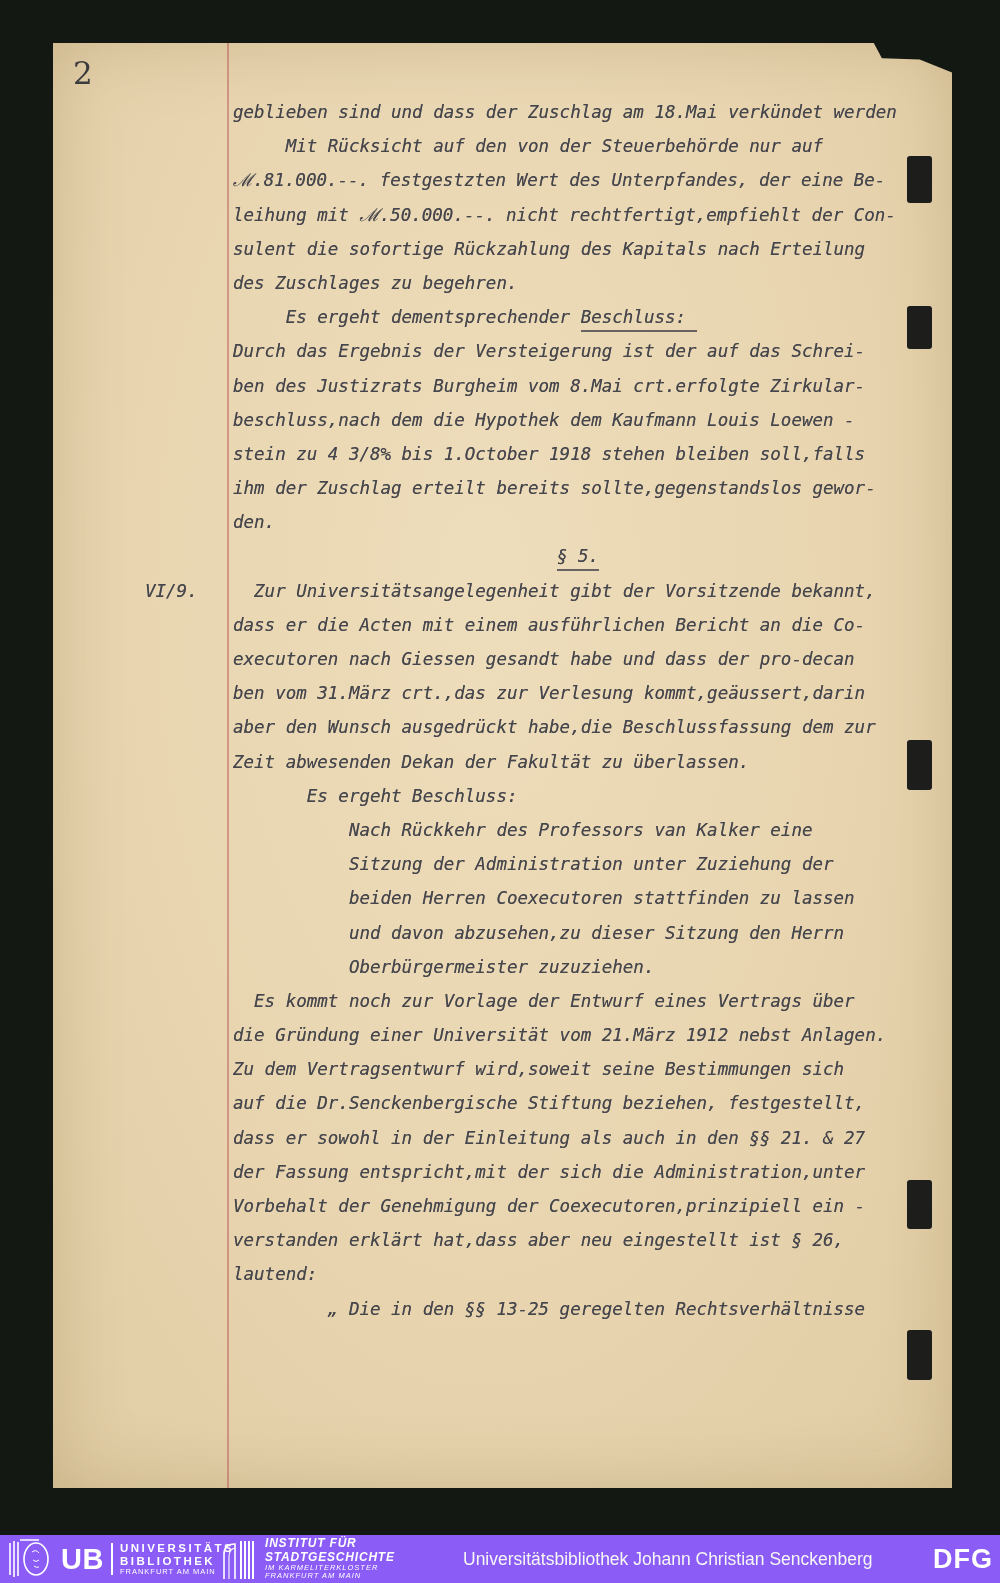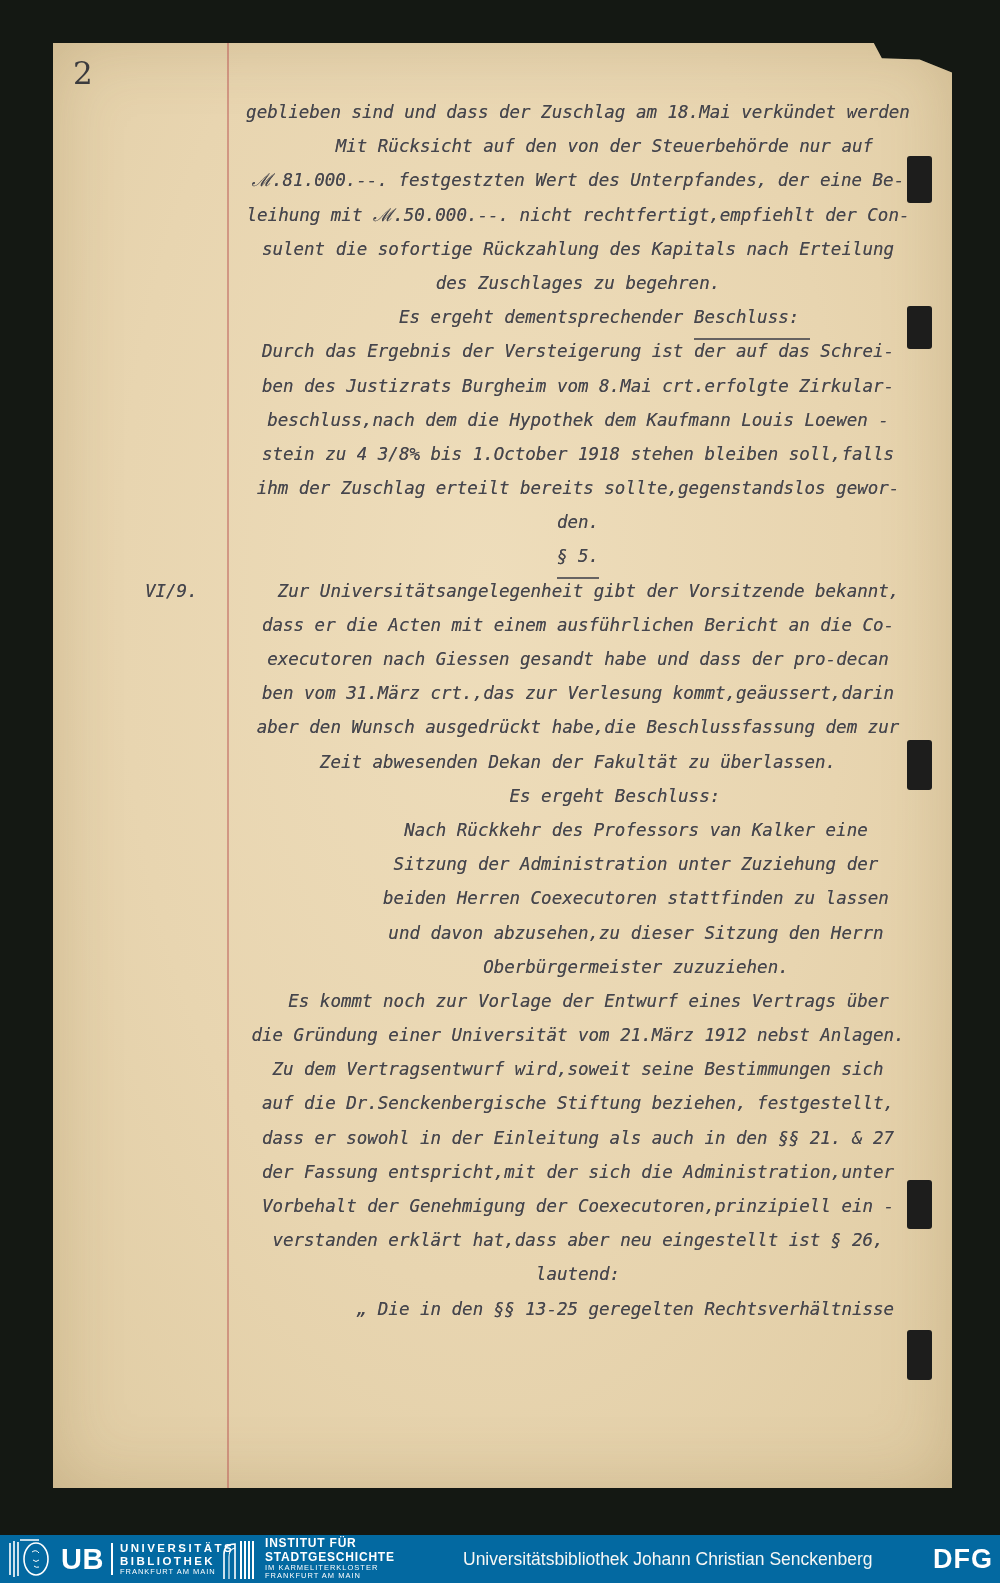--- a/index.html
+++ b/index.html
@@ -22,36 +22,36 @@
   .redline {
     position:absolute; left:174px; top:0; bottom:0; width:2px;
     background:rgba(186,88,86,0.5);
   }
   .text-block {
     position:absolute; left:180px; top:52px; width:690px;
     font-family:"DejaVu Sans Mono", monospace; font-style:italic;
     font-size:17.5px; color:#45454c;
     text-shadow:0 0 0.6px rgba(60,60,70,0.65);
   }
-  .tline { height:34.2px; line-height:34.2px; white-space:pre; position:relative;text-align:center; }
+  .tline { height:34.2px; line-height:34.2px; white-space:pre; position:relative; }
   .tline.center { text-align:center; }
   .margin-note { position:absolute; left:-88px; }
-  .u { border-bottom:2px solid rgba(69,69,76,0.8); padding-bottom:11px; }
+  .u { border-bottom:2px solid rgba(69,69,76,0.8); padding-bottom:3px; }
   
   .punch { position:absolute; left:854px; width:25px; background:#1d1d1c; border-radius:3px; }
   .p1{top:113px;height:47px} .p2{top:263px;height:43px} .p3{top:697px;height:50px}
   .p4{top:1137px;height:49px} .p5{top:1287px;height:50px}
   
   .footer {
     position:absolute; left:0; top:1535px; width:1000px; height:48px;
-    background:#0369a1; color:#fff;
+    background:#8b5cf6; color:#fff;
   }
   .logo-group { position:absolute; top:0; height:48px; display:flex; align-items:center; gap:7px; }
   .ub-group { left:8px; }
-  .isg-group { left:218px; }
+  .isg-group { left:218px;font-style:italic; }
   .ub-abbr { font-weight:bold; font-size:29px; letter-spacing:0.5px; line-height:1; }
   .vsep { width:2px; height:32px; background:#fff; }
   .stack { display:flex; flex-direction:column; justify-content:center; line-height:1.12; }
   .stack .big  { font-size:11.5px; font-weight:bold; letter-spacing:2.5px; }
   .stack .big2 { font-size:12px;   font-weight:bold; letter-spacing:0.8px; }
   .stack .small{ font-size:7.5px;  letter-spacing:1px; }
   .credit {
     position:absolute; left:463px; top:50%; transform:translateY(-50%);
     font-size:17.5px; color:#f7f7f5;
   }

